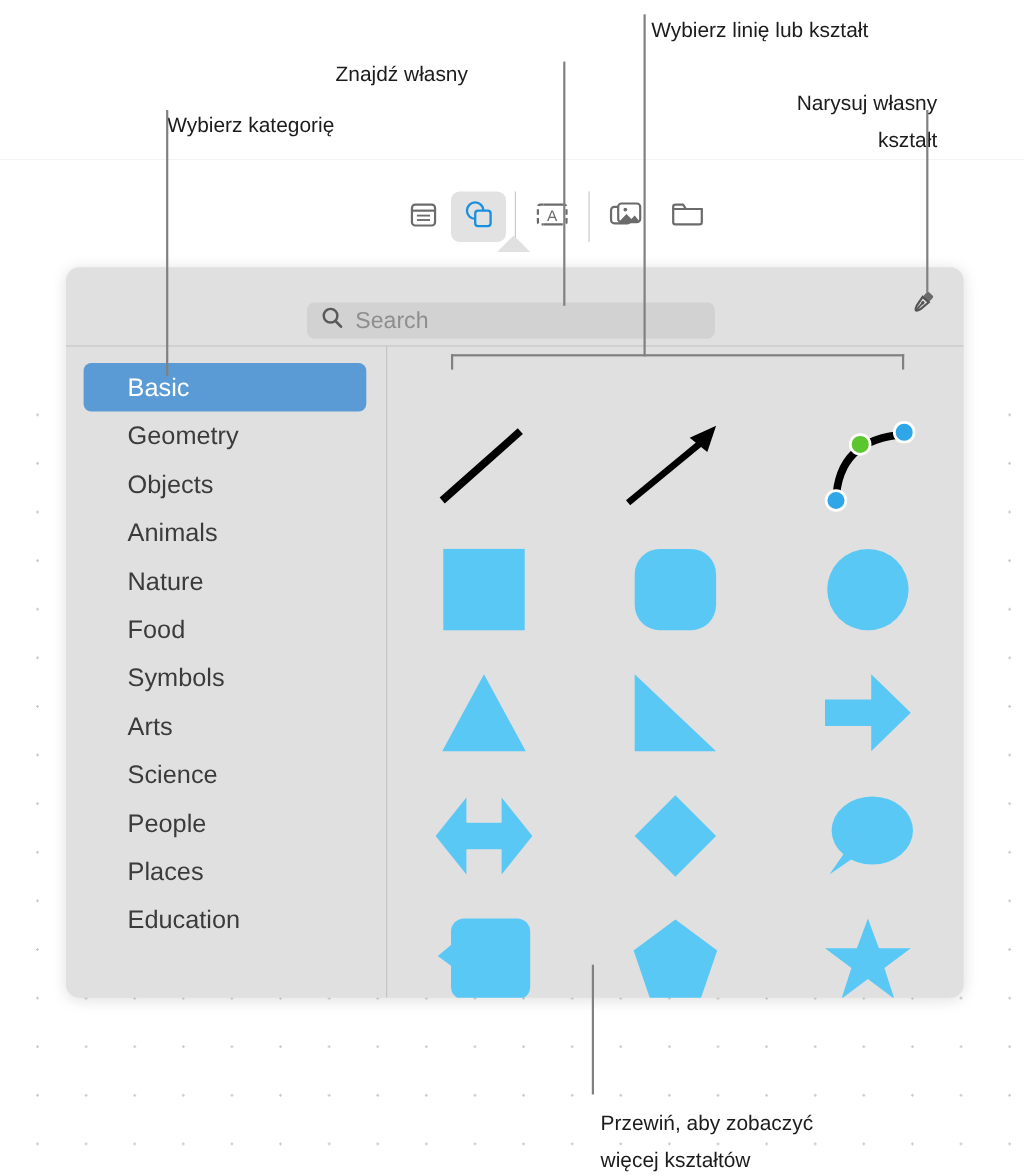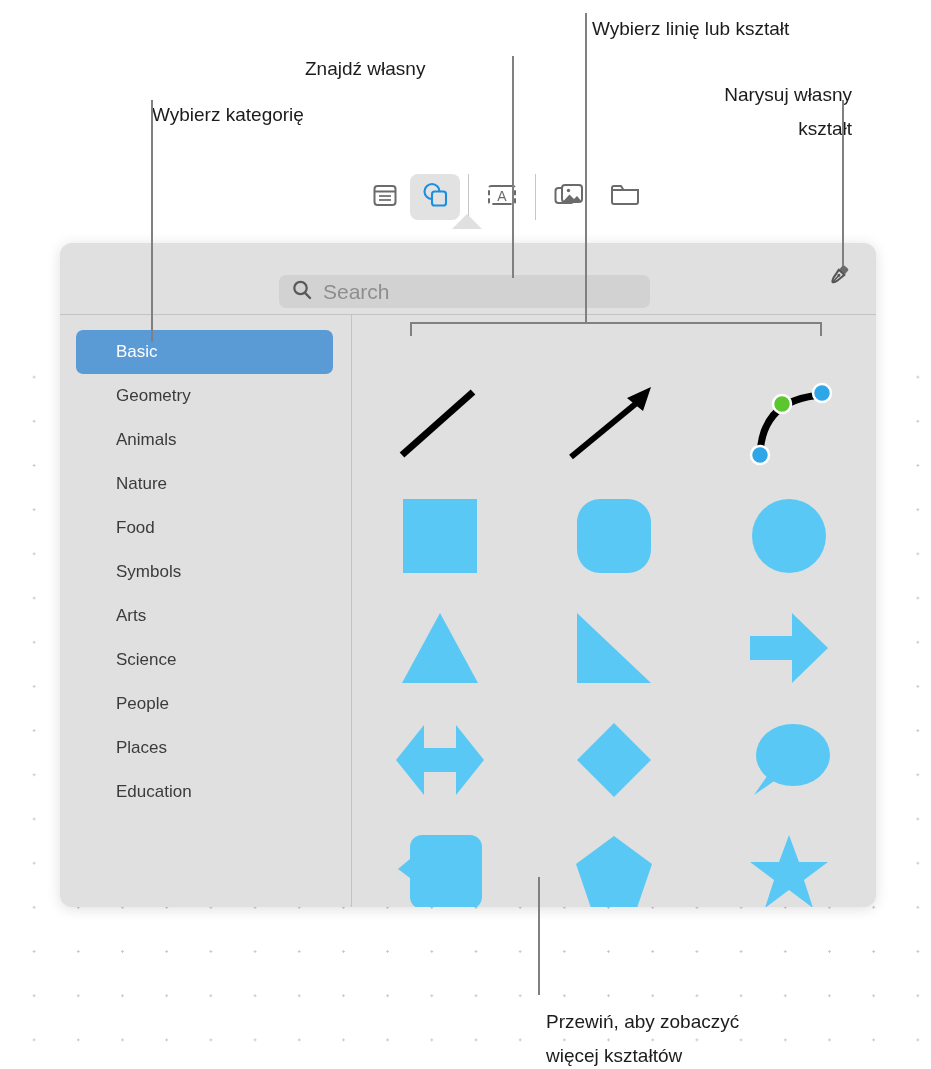--- a/index.html
+++ b/index.html
@@ -144,21 +144,21 @@
     box-sizing: border-box;
     padding-top: 15px;
   }
   .cat-item {
     height: 44px;
     margin: 0 18px 0 16px;
     display: flex;
     align-items: center;
     padding-left: 40px;
     box-sizing: border-box;
-    font-size: 17px;
+    font-size: 23px;
     color: #3b3b3b;
     border-radius: 7px;
     white-space: nowrap;
   }
   .cat-item.selected {
     background: #5b9bd5;
     color: #ffffff;
   }
 
   
@@ -309,20 +309,23 @@
   </div>
 
   <div id="sidebar">
     <div class="cat-item selected">
       <span>Basic</span>
     </div>
     <div class="cat-item">
       <span>Geometry</span>
     </div>
     <div class="cat-item">
+      <span>Objects</span>
+    </div>
+    <div class="cat-item">
       <span>Animals</span>
     </div>
     <div class="cat-item">
       <span>Nature</span>
     </div>
     <div class="cat-item">
       <span>Food</span>
     </div>
     <div class="cat-item">
       <span>Symbols</span>

